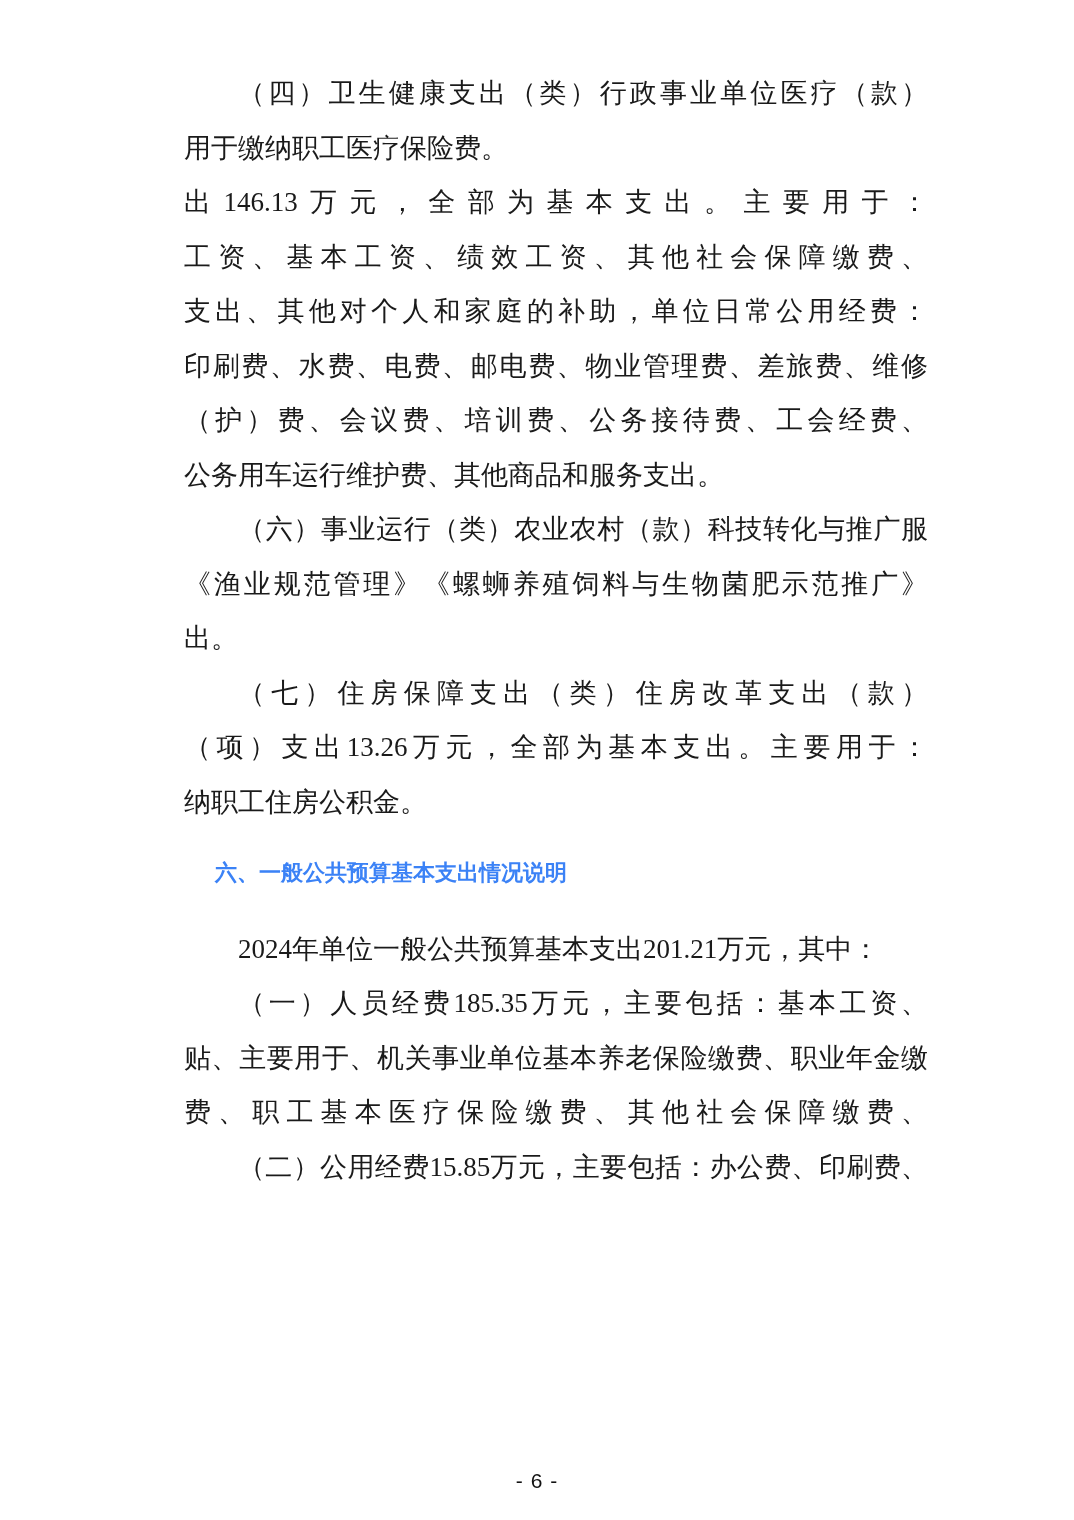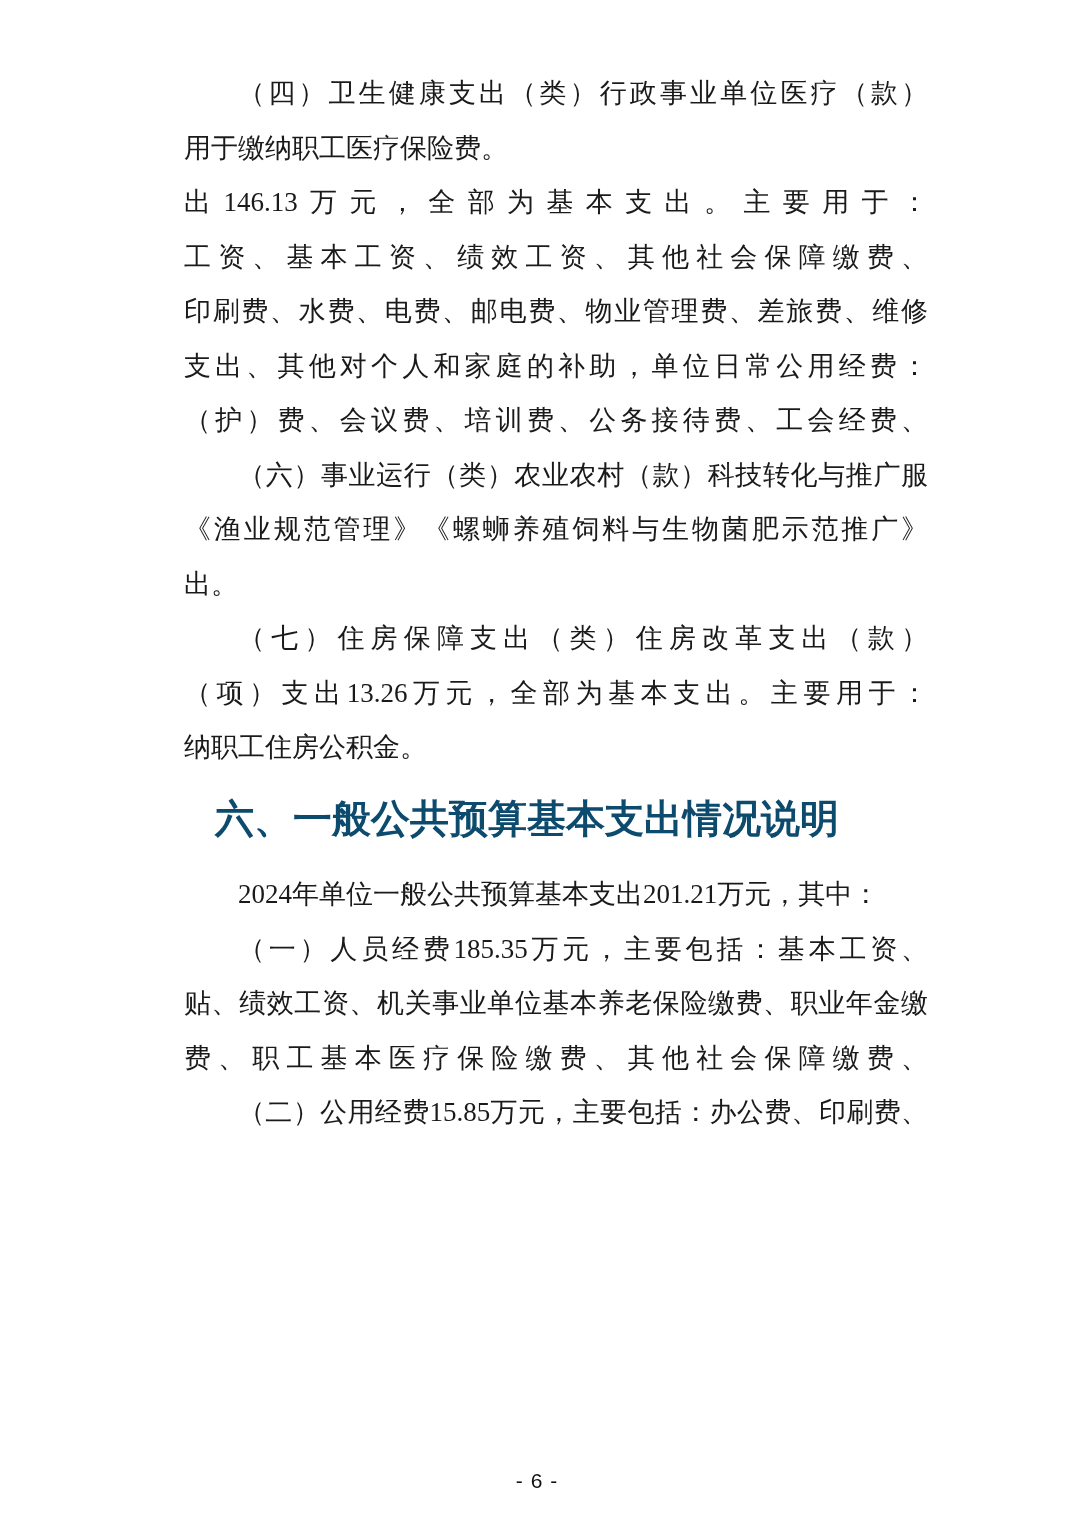--- a/index.html
+++ b/index.html
@@ -41,23 +41,23 @@
     padding-left: 54px;
   }
   .line.lastline {
     text-align-last: left;
   }
   .heading {
     margin: 17px 0 21px 0;
     padding-left: 55px;
     font-family: "Liberation Sans", "DejaVu Sans", sans-serif;
     font-weight: bold;
-    font-size: 39px;
+    font-size: 22px;
     line-height: 54.5px;
-    color: #0c4a6e;
+    color: #3b82f6;
     text-align: left;
   }
   .footer {
     position: absolute;
     left: 0;
     top: 1469px;
     width: 100%;
     text-align: center;
     font-family: "Liberation Sans", "DejaVu Sans", sans-serif;
     font-size: 21px;
@@ -72,23 +72,24 @@
   <div class="content">
 
     <p class="par">
       <span class="line first">（四）卫生健康支出（类）行政事业单位医疗（款）事业单</span>
       <span class="line lastline">用于缴纳职工医疗保险费。</span>
     </p>
 
     <p class="par">
       <span class="line">出146.13万元，全部为基本支出。主要用于：主要用于职工基本</span>
       <span class="line">工资、基本工资、绩效工资、其他社会保障缴费、其他工资福利</span>
+      <span class="line">支出、其他对个人和家庭的补助，单位日常公用经费：办公费、</span>
       <span class="line">印刷费、水费、电费、邮电费、物业管理费、差旅费、维修</span>
-      <span class="line">支出、其他对个人和家庭的补助，单位日常公用经费：办公费、</span>
       <span class="line">（护）费、会议费、培训费、公务接待费、工会经费、福利费、</span>
+      <span class="line lastline">公务用车运行维护费、其他商品和服务支出。</span>
     </p>
 
     <p class="par">
       <span class="line first">（六）事业运行（类）农业农村（款）科技转化与推广服</span>
       <span class="line">《渔业规范管理》《螺蛳养殖饲料与生物菌肥示范推广》项目支</span>
       <span class="line lastline">出。</span>
     </p>
 
     <p class="par">
       <span class="line first">（七）住房保障支出（类）住房改革支出（款）住房公积金</span>
@@ -97,21 +98,21 @@
     </p>
 
     <h2 class="heading">六、一般公共预算基本支出情况说明</h2>
 
     <p class="par">
       <span class="line first lastline">2024年单位一般公共预算基本支出201.21万元，其中：</span>
     </p>
 
     <p class="par">
       <span class="line first">（一）人员经费185.35万元，主要包括：基本工资、津贴补</span>
-      <span class="line">贴、绩效工资、机关事业单位基本养老保险缴费、职业年金缴</span>
+      <span class="line">贴、主要用于、机关事业单位基本养老保险缴费、职业年金缴</span>
       <span class="line">费、职工基本医疗保险缴费、其他社会保障缴费、住房公积金、</span>
     </p>
 
     <p class="par">
       <span class="line first">（二）公用经费15.85万元，主要包括：办公费、印刷费、水</span>
     </p>
 
   </div>
 
   <div class="footer">- 6 -</div>

